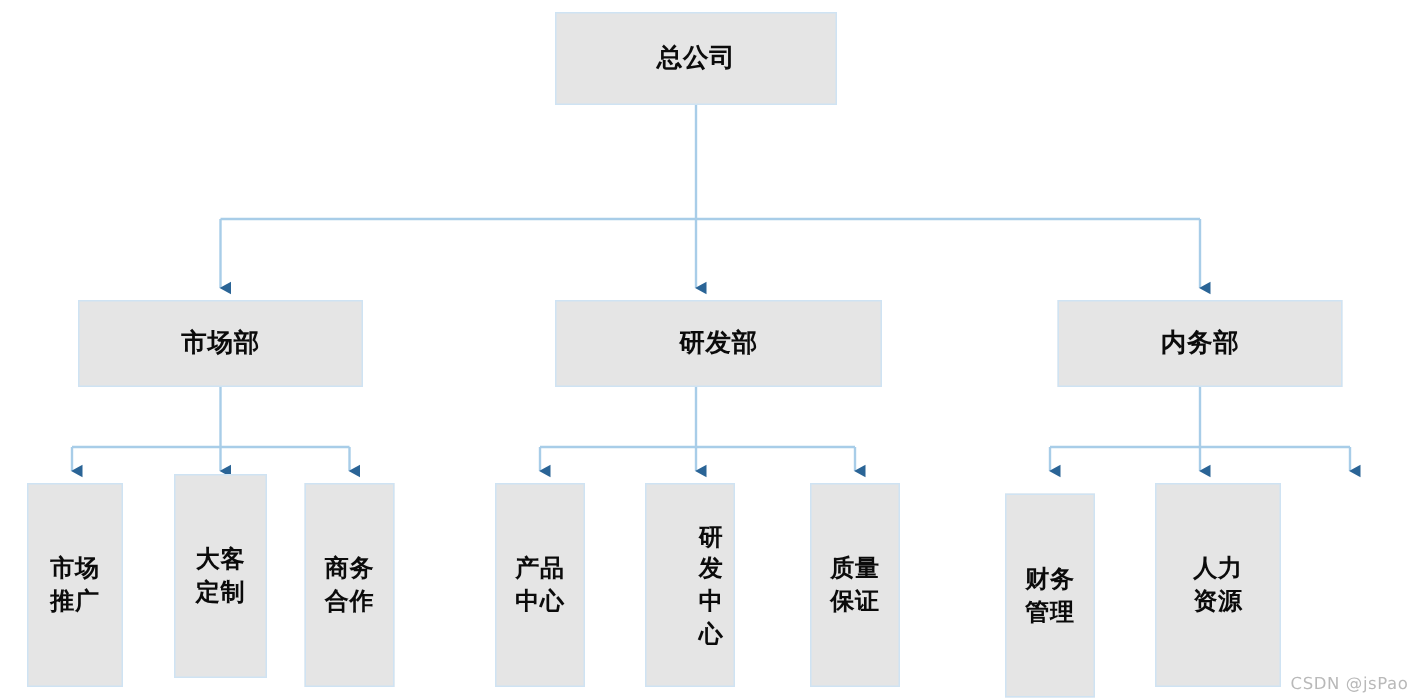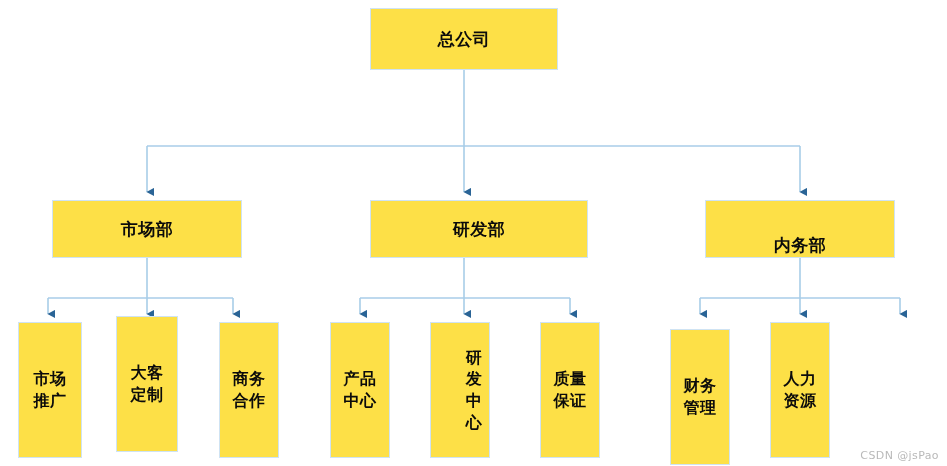--- a/index.html
+++ b/index.html
@@ -20,21 +20,21 @@
   #chart-svg {
     position: absolute;
     left: 0;
     top: 0;
     width: 947px;
     height: 466px;
   }
   .node-box {
     position: absolute;
     box-sizing: border-box;
-    background: #fde047;
+    background: #e5e5e5;
     border: 1px solid #cfe3f3;
     display: flex;
     align-items: center;
     justify-content: center;
     text-align: center;
     color: #0b0b0b;
     font-weight: bold;
     line-height: 1.35;
     letter-spacing: 0.5px;
   }
@@ -111,33 +111,33 @@
   <div class="node-box level-1" style="left:370px; top:8px; width:188px; height:62px;">
     <span class="node-label">总公司</span>
   </div>
 
   <div class="node-box level-2" style="left:52px; top:200px; width:190px; height:58px;">
     <span class="node-label">市场部</span>
   </div>
   <div class="node-box level-2" style="left:370px; top:200px; width:218px; height:58px;">
     <span class="node-label">研发部</span>
   </div>
-  <div class="node-box level-2" style="left:705px; top:200px; width:190px; height:58px;align-items:flex-end;">
+  <div class="node-box level-2" style="left:705px; top:200px; width:190px; height:58px;">
     <span class="node-label">内务部</span>
   </div>
 
   <div class="node-box level-3" style="left:18px; top:322px; width:64px; height:136px;">
     <span class="node-label">市场
 推广</span>
   </div>
   <div class="node-box level-3" style="left:116px; top:316px; width:62px; height:136px;">
     <span class="node-label">大客
 定制</span>
   </div>
-  <div class="node-box level-3" style="left:203px; top:322px; width:60px; height:136px;margin-left:16px;">
+  <div class="node-box level-3" style="left:203px; top:322px; width:60px; height:136px;">
     <span class="node-label">商务
 合作</span>
   </div>
 
   <div class="node-box level-3" style="left:330px; top:322px; width:60px; height:136px;">
     <span class="node-label">产品
 中心</span>
   </div>
   <div class="node-box level-3" style="left:430px; top:322px; width:60px; height:136px;padding-left:32px;">
     <span class="node-label">研发
@@ -145,20 +145,20 @@
   </div>
   <div class="node-box level-3" style="left:540px; top:322px; width:60px; height:136px;">
     <span class="node-label">质量
 保证</span>
   </div>
 
   <div class="node-box level-3" style="left:670px; top:329px; width:60px; height:136px;">
     <span class="node-label">财务
 管理</span>
   </div>
-  <div class="node-box level-3" style="left:770px; top:322px; width:60px; height:136px;">
+  <div class="node-box level-3" style="left:770px; top:322px; width:84px; height:136px;">
     <span class="node-label">人力
 资源</span>
   </div>
 
   <div id="watermark">CSDN @jsPao</div>
 
 </div>
 
 </body></html>

